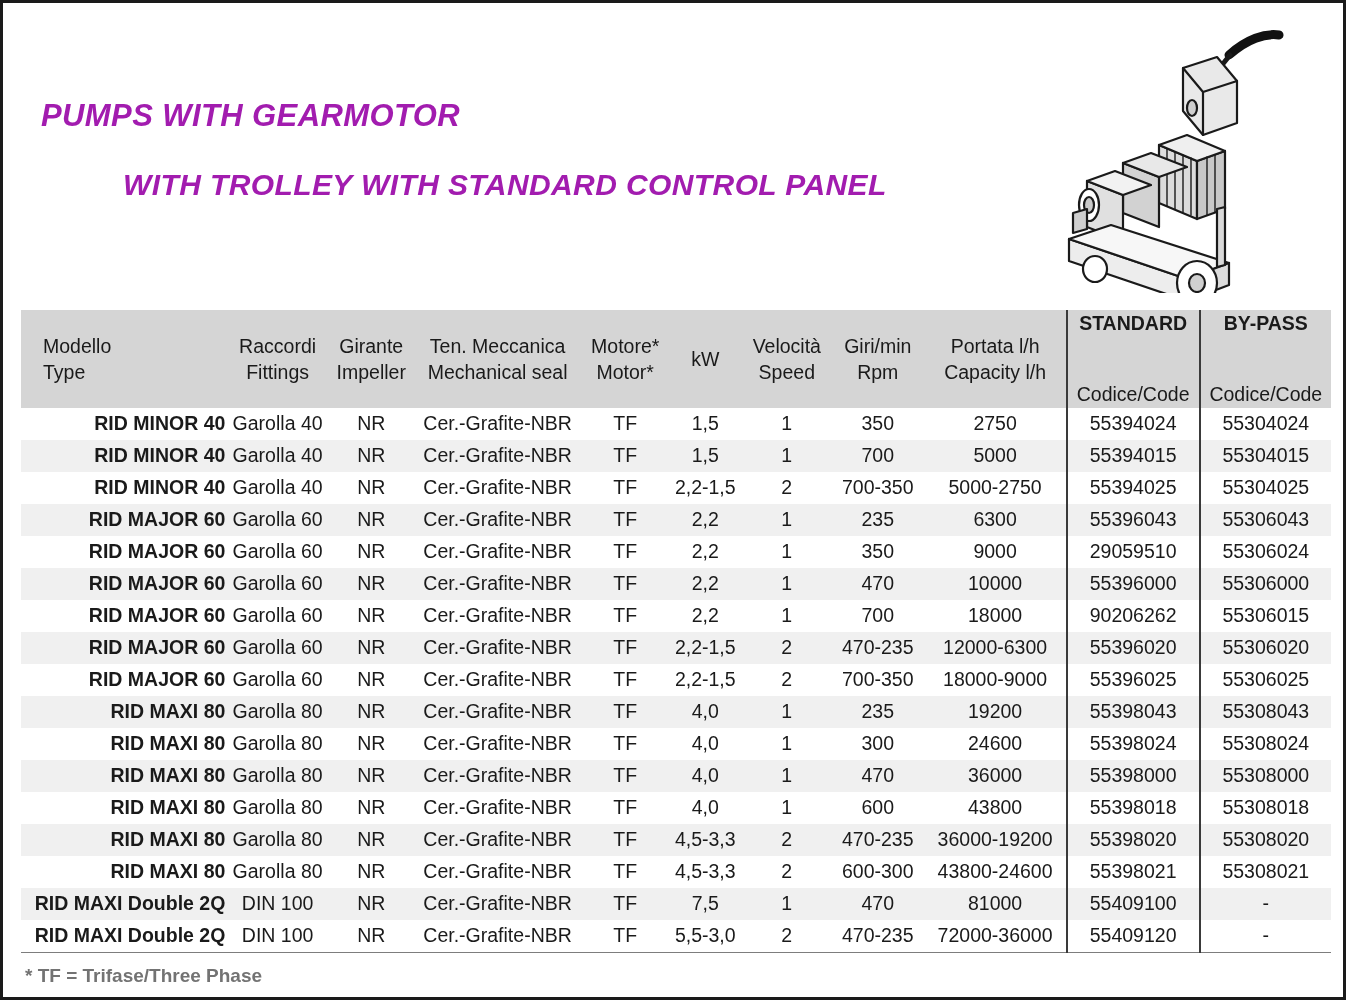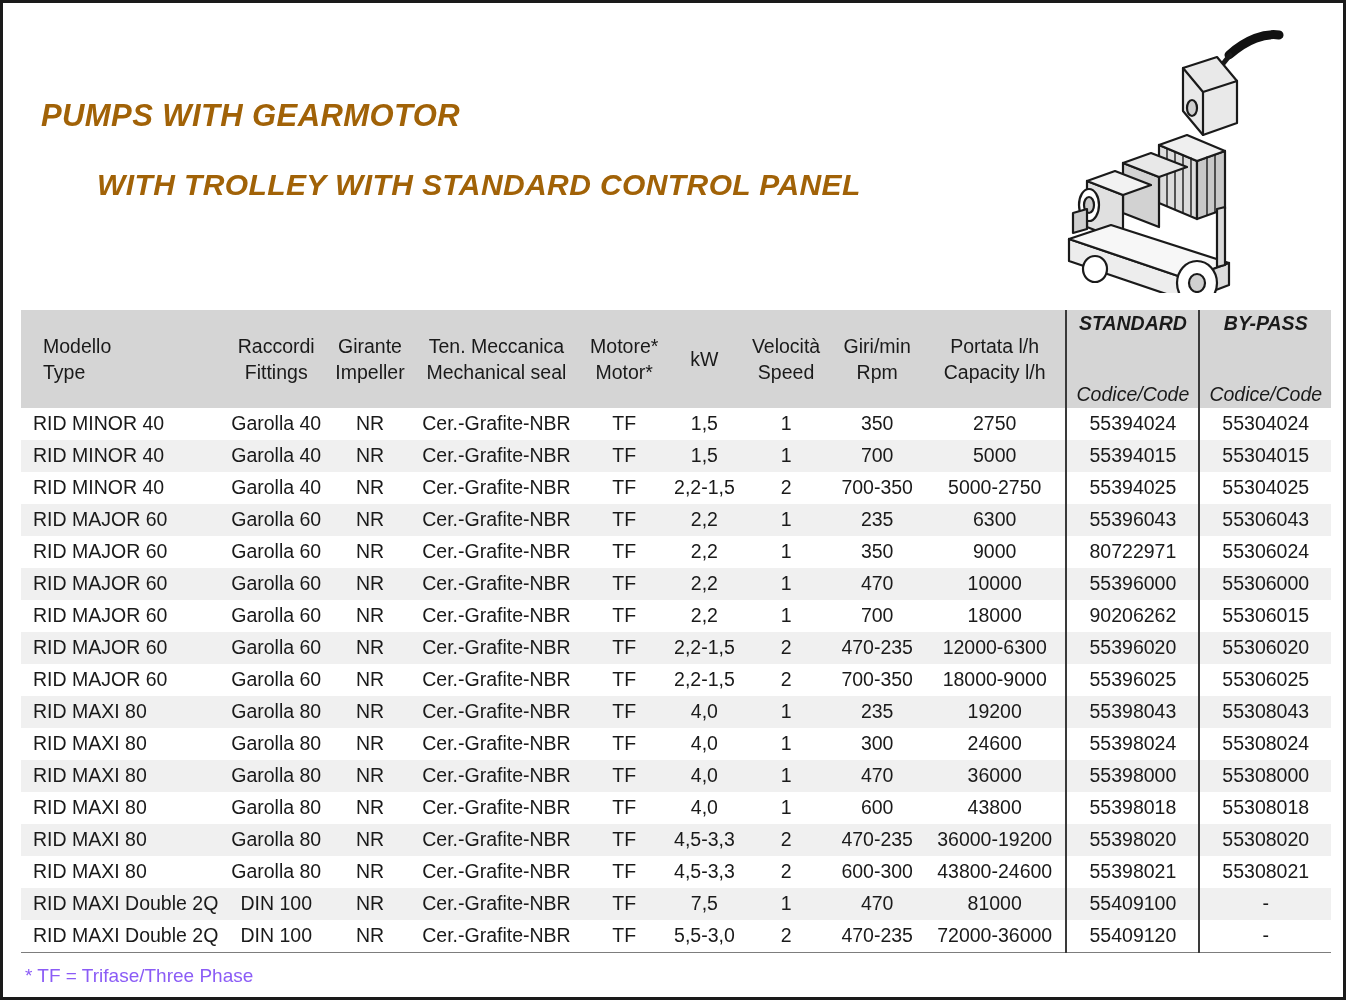--- a/index.html
+++ b/index.html
@@ -26,26 +26,26 @@
     position: absolute;
     left: 38px;
     top: 95px;
     width: 950px;
   }
   .title-line {
     font-weight: bold;
     font-style: italic;
     font-size: 31px;
     letter-spacing: 0.4px;
-    color: #a16207;
+    color: #a21caf;
     white-space: nowrap;
   }
   .title-line.sub {
     margin-top: 34px;
-    margin-left: 56px;
+    margin-left: 82px;
     font-size: 30px;
   }
 
   
   .illustration {
     position: absolute;
     right: 42px;
     top: 10px;
     width: 290px;
     height: 280px;
@@ -75,55 +75,54 @@
     padding: 4px 4px;
     font-size: 19.5px;
     line-height: 1.35;
   }
   thead th.left-head {
     text-align: left;
     padding-left: 22px;
   }
   thead th.code-head {
     font-weight: bold;
-    font-style: italic;
   }
   thead th.code-head .sub {
     font-weight: normal;
     margin-top: 45px;
   }
   thead th .hl1 { display: block; }
   thead th .hl2 { display: block; }
 
   tbody tr { height: 32px; }
   tbody tr:nth-child(odd) td { background: #ffffff; }
   tbody tr:nth-child(even) td { background: #f0f0f0; }
   tbody td {
     border-top: 1px solid #7d7d7d;
     height: 32px;
     font-size: 19.5px;
   }
   tbody td.model {
-    text-align: left;
+    text-align: right;
     padding-left: 12px;
-    font-weight: normal;
+    font-weight: bold;
   }
   tbody tr:last-child td { border-bottom: 1px solid #7d7d7d; }
 
   
   thead th.sep-left, tbody td.sep-left { border-left: 2px solid #3a3a3a; }
   thead th.code-head { border-bottom: none; }
 
   .footnote {
     position: absolute;
     left: 22px;
     top: 962px;
     font-size: 19px;
-    font-weight: normal;
-    color: #8b5cf6;
+    font-weight: bold;
+    color: #737373;
   }
 
   
   col.c-model { width: 205px; }
   col.c-fit   { width: 110px; }
   col.c-imp   { width: 88px; }
   col.c-seal  { width: 178px; }
   col.c-motor { width: 92px; }
   col.c-kw    { width: 80px; }
   col.c-speed { width: 96px; }
@@ -302,21 +301,21 @@
         <tr>
           <td class="model">RID MAJOR 60</td>
           <td>Garolla 60</td>
           <td>NR</td>
           <td>Cer.-Grafite-NBR</td>
           <td>TF</td>
           <td>2,2</td>
           <td>1</td>
           <td>350</td>
           <td>9000</td>
-          <td class="sep-left">80722971</td>
+          <td class="sep-left">29059510</td>
           <td class="sep-left">55306024</td>
         </tr>
         <tr>
           <td class="model">RID MAJOR 60</td>
           <td>Garolla 60</td>
           <td>NR</td>
           <td>Cer.-Grafite-NBR</td>
           <td>TF</td>
           <td>2,2</td>
           <td>1</td>

